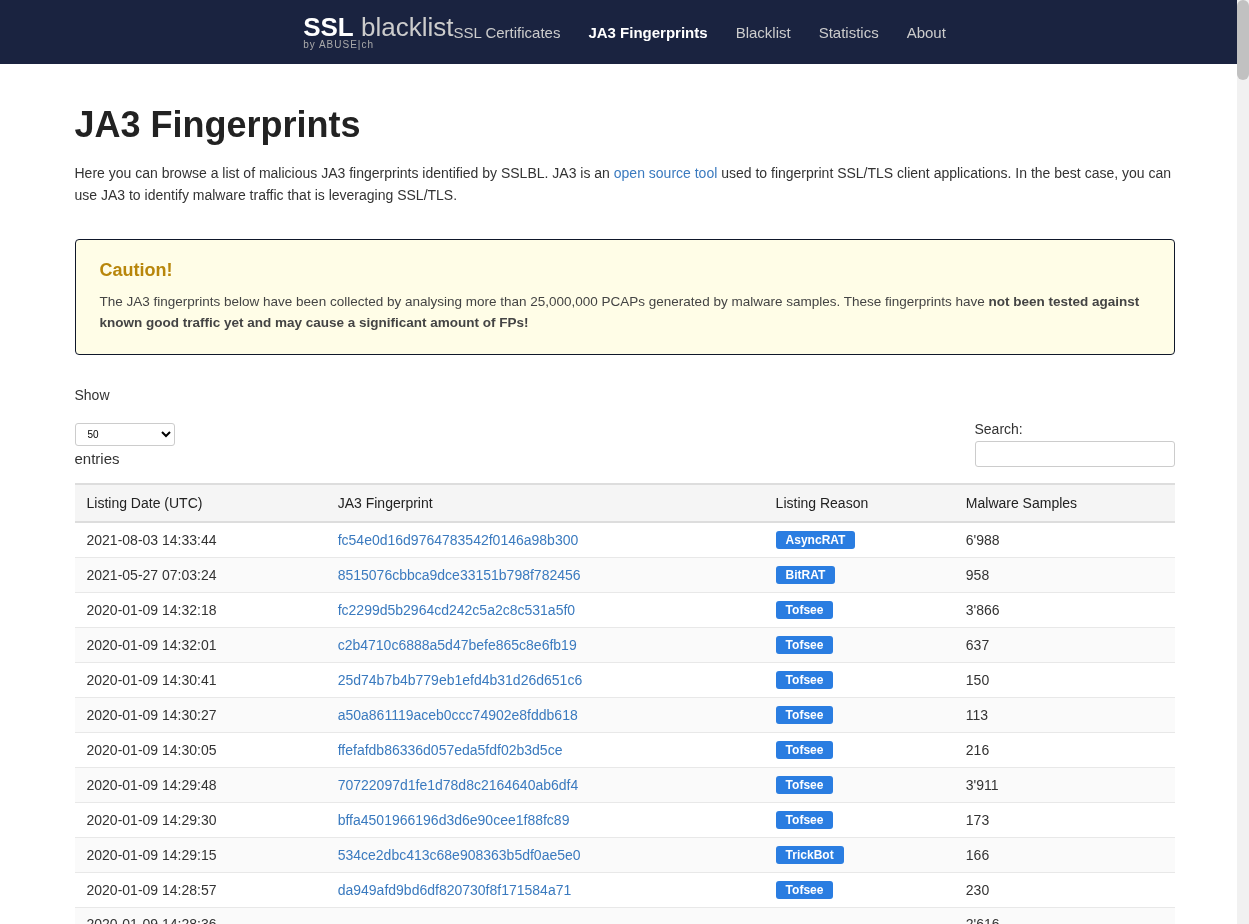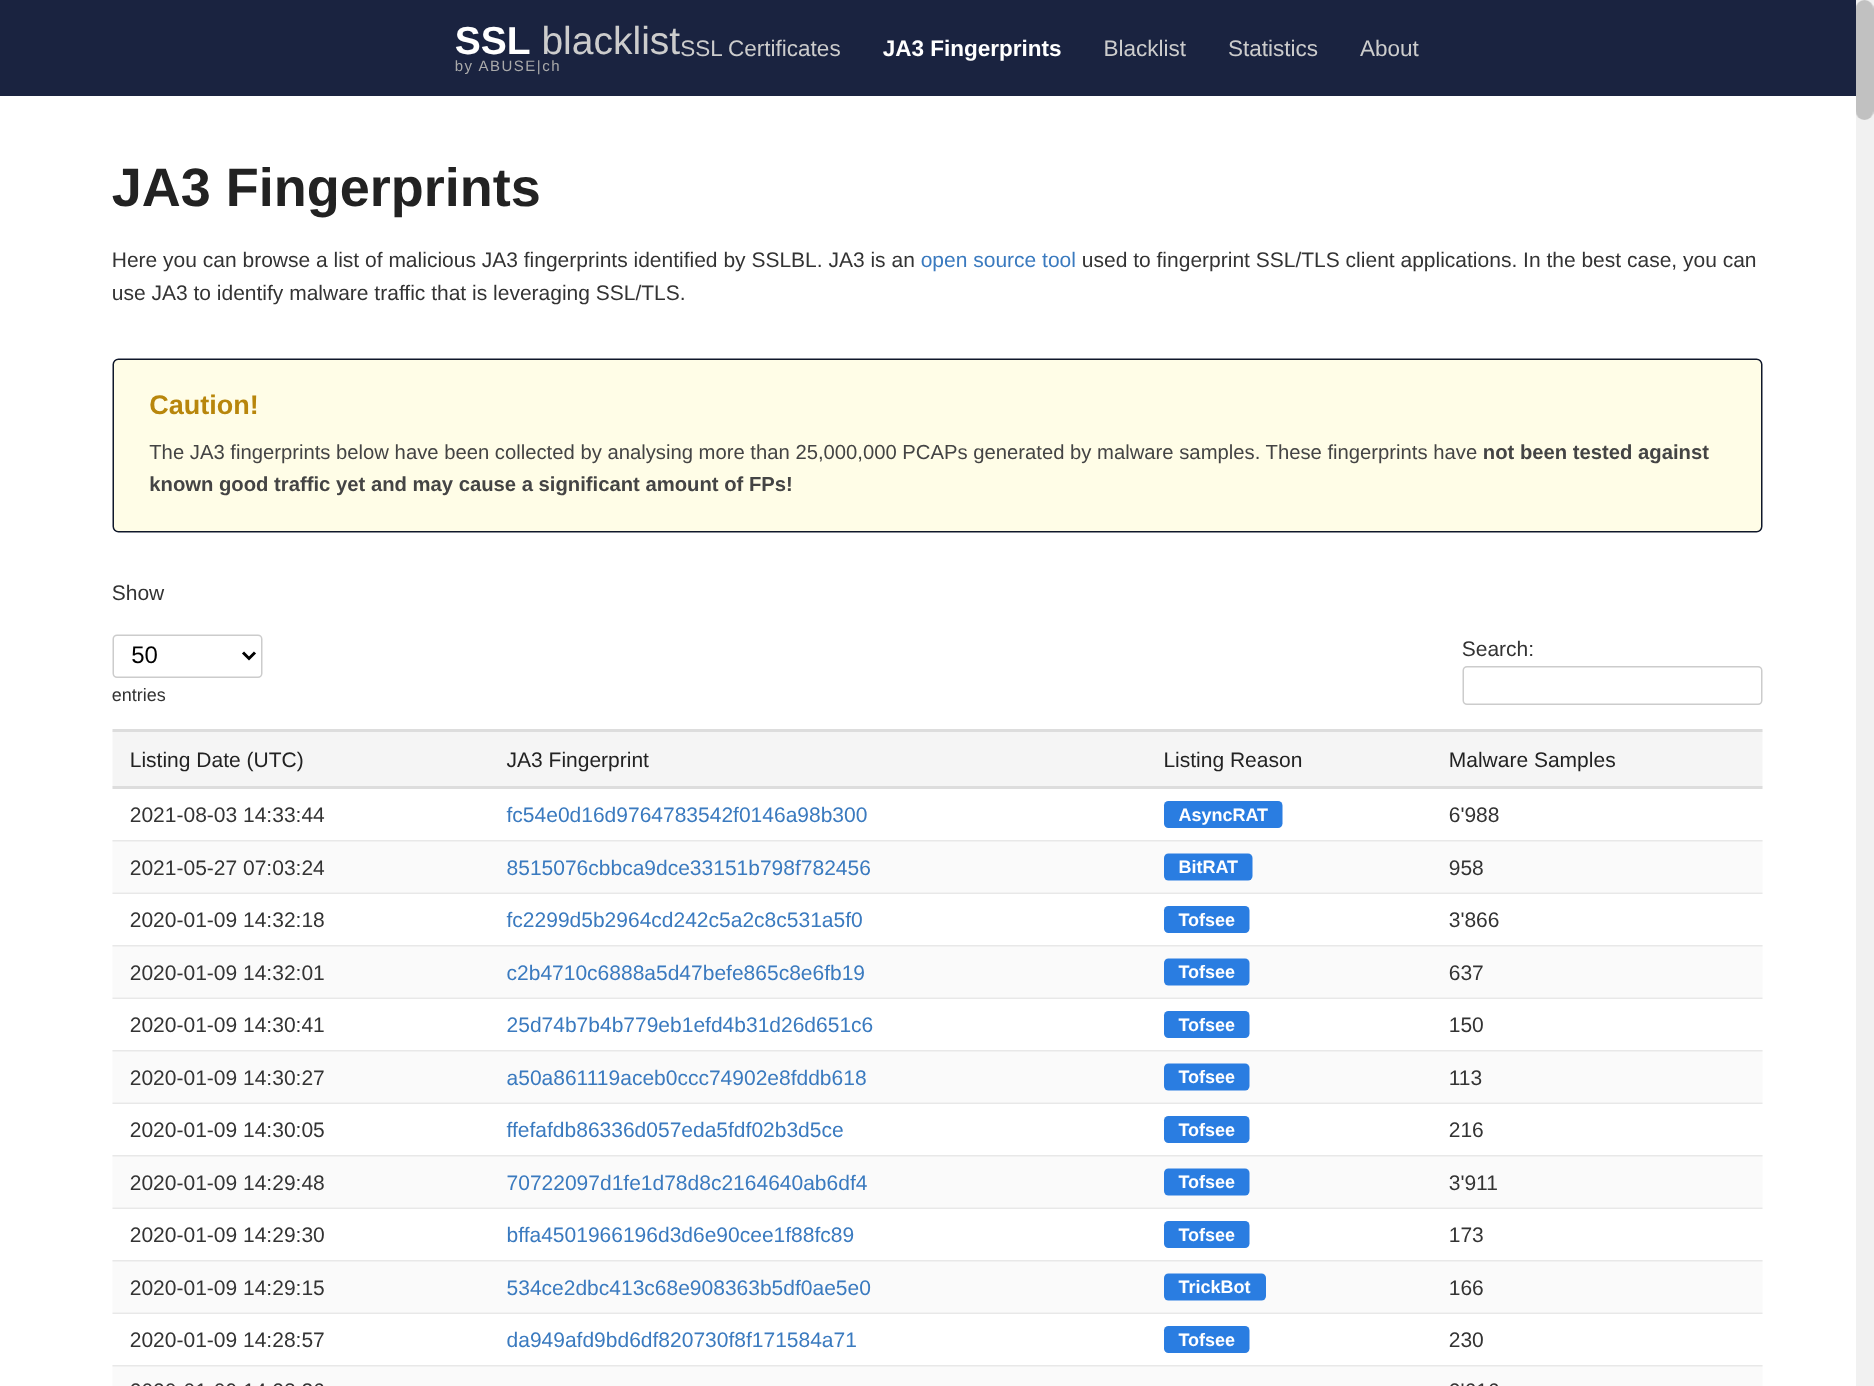--- a/index.html
+++ b/index.html
@@ -106,29 +106,29 @@
       margin-bottom: 16px;
     }
     .show-block label {
       font-size: 14px;
       color: #333;
       display: block;
       margin-bottom: 20px;
     }
     .show-block select {
       padding: 4px 8px;
-      font-size: 16px;
+      font-size: 10px;
       border: 1px solid #ccc;
       border-radius: 3px;
       width: 100px;
       background: #fff;
       cursor: pointer;
     }
     .entries-label {
-      font-size: 12px;
+      font-size: 15px;
       color: #333;
       margin-top: 4px;
     }
     .search-block label {
       font-size: 14px;
       color: #333;
       display: block;
       margin-bottom: 4px;
     }
     .search-block input {

